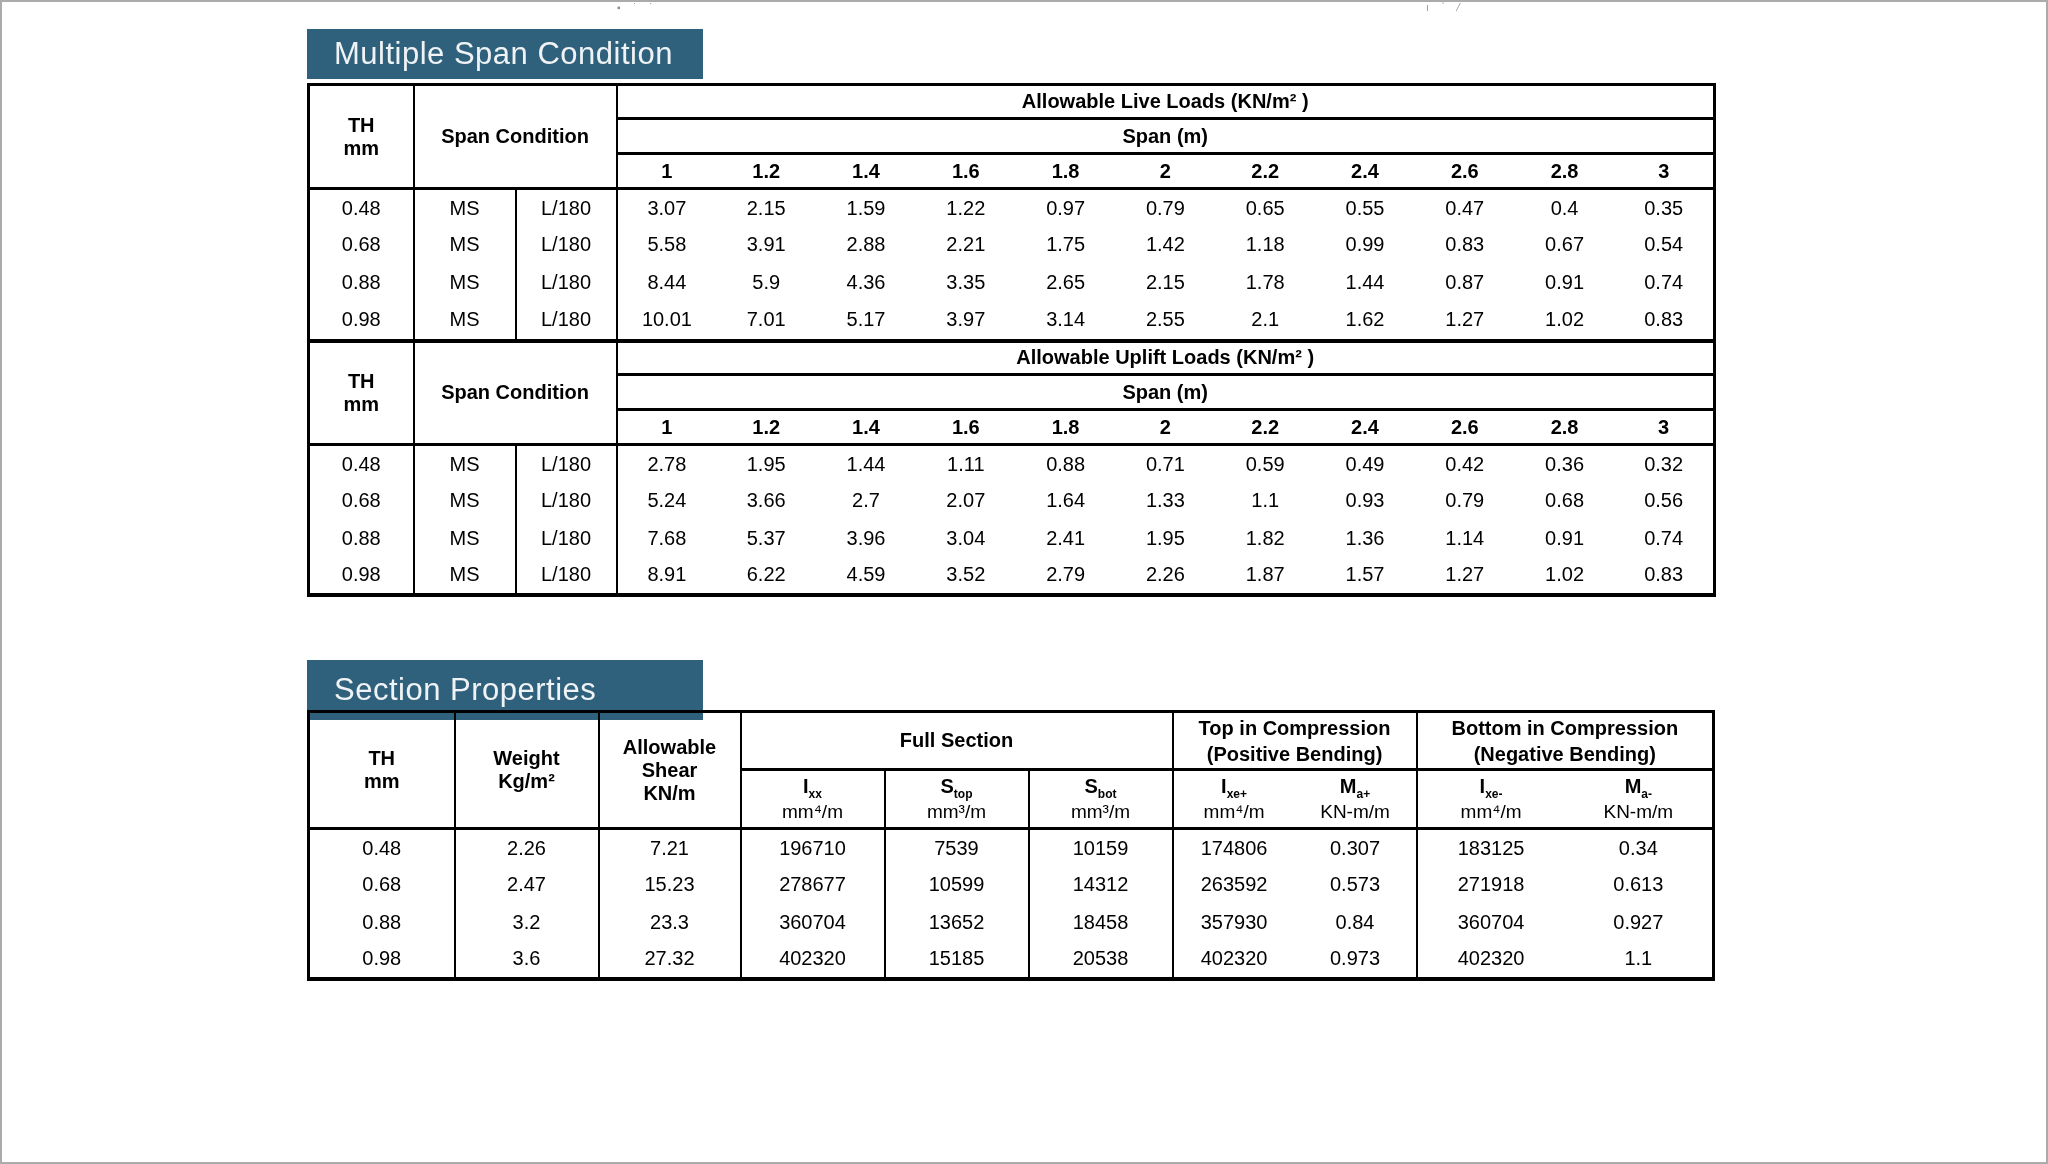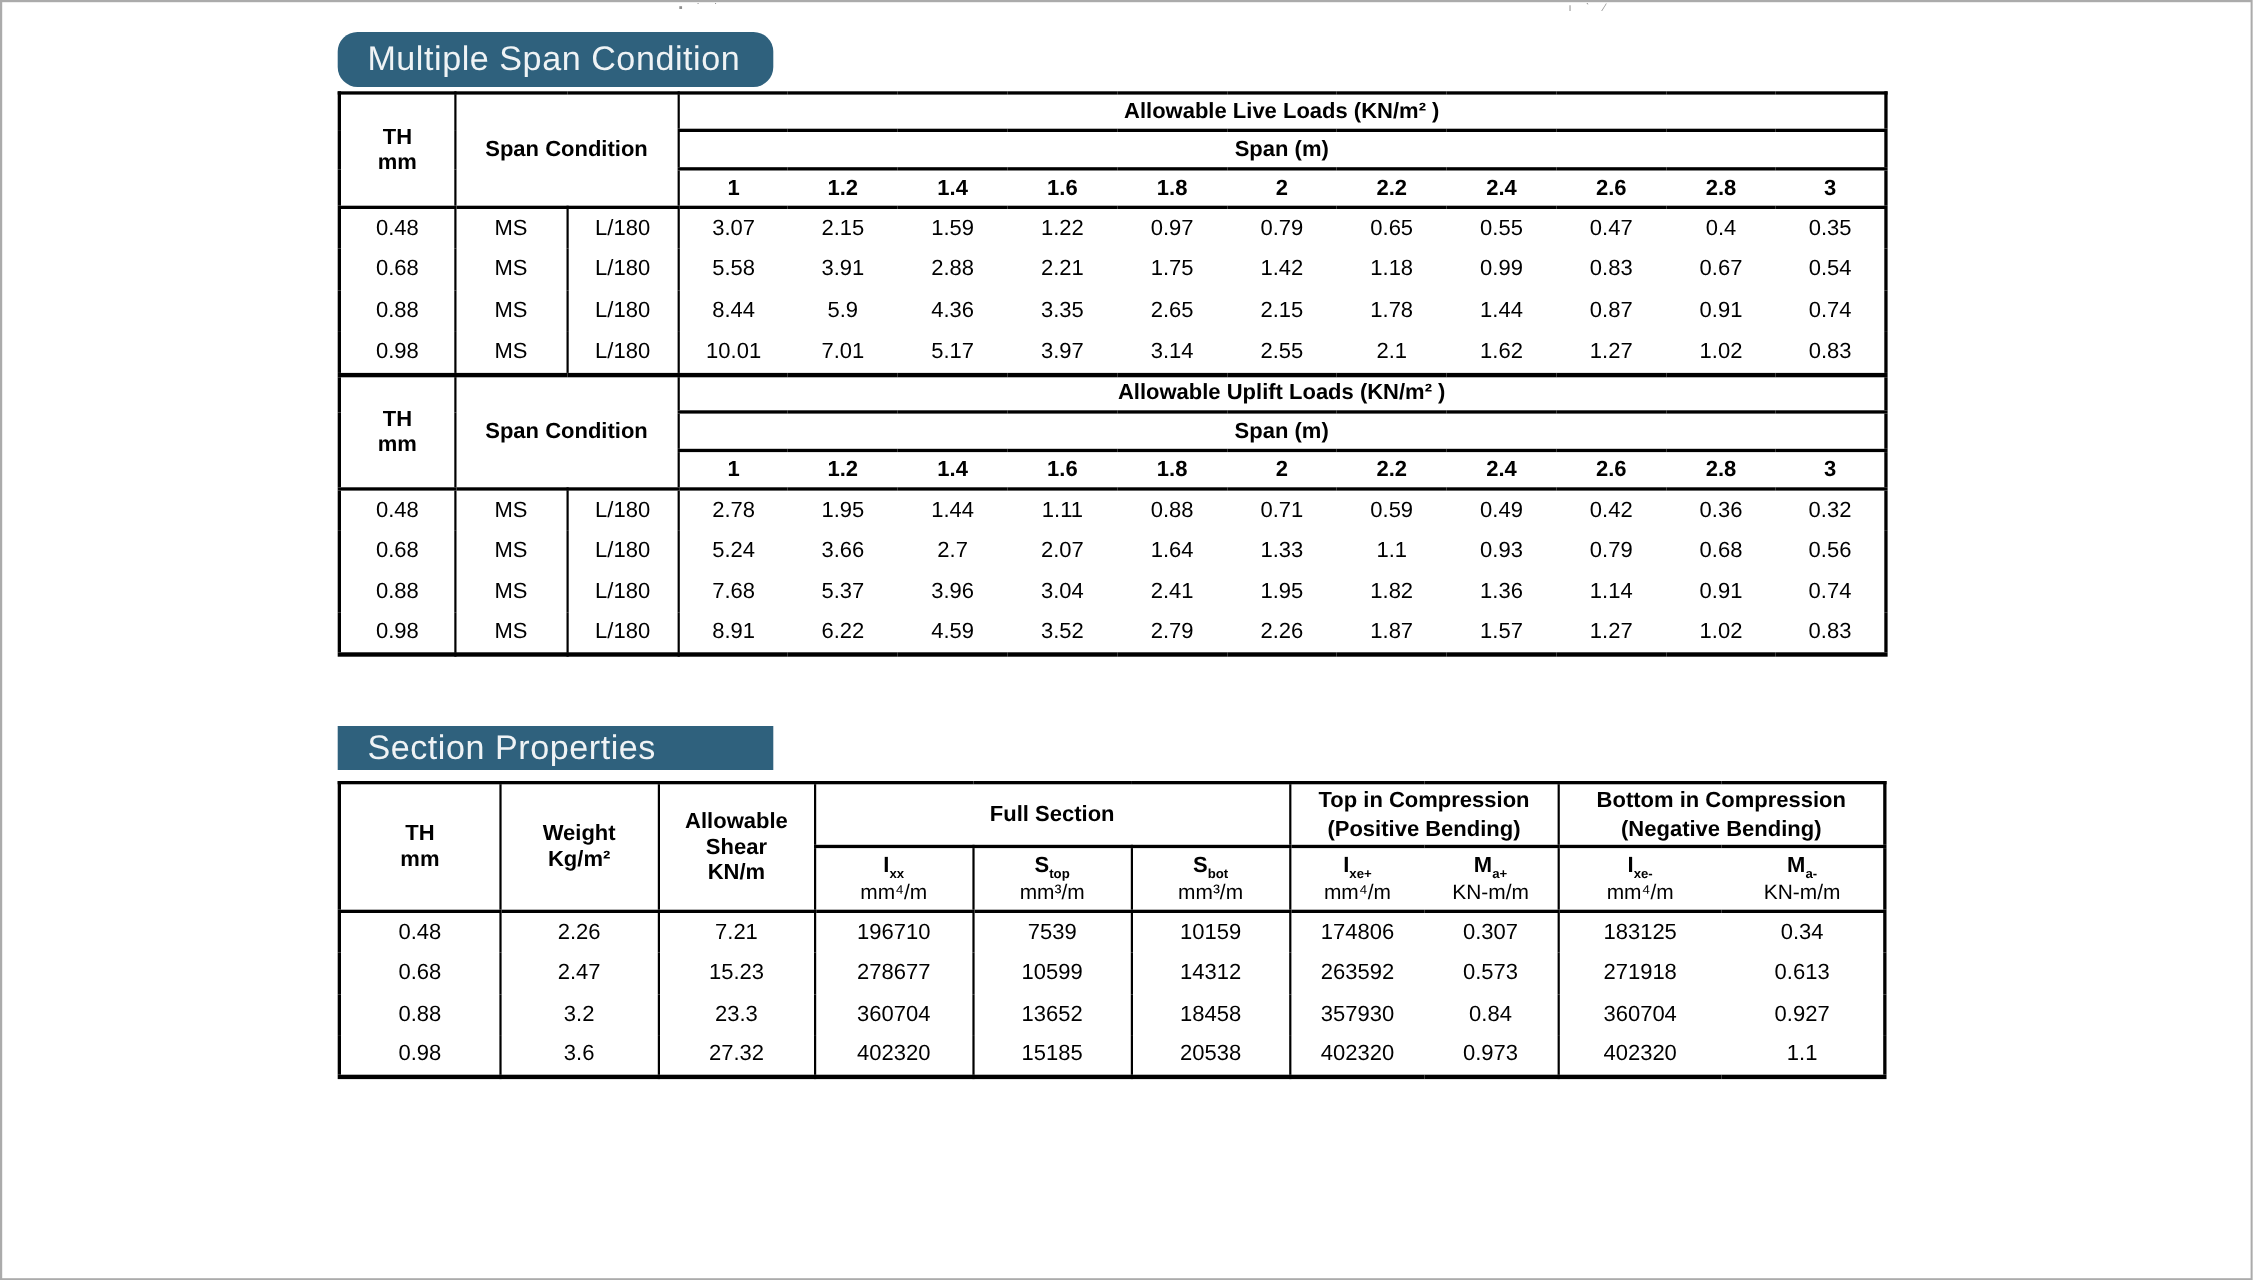--- a/index.html
+++ b/index.html
@@ -21,22 +21,22 @@
   .artifact.left{left:615px;}
   .artifact.right{left:1424px;}
   .titlebar{
     position:absolute;left:305px;width:396px;height:50px;
     background:#2F617D;
     color:#EFF3F5;
     display:flex;align-items:center;
     padding-left:27px;box-sizing:border-box;
     font-size:31px;font-weight:400;letter-spacing:0.5px;
   }
-  .titlebar.t-ms{top:27px;border-radius:18px;}
-  .titlebar.t-sp{top:658px;height:40px;}
+  .titlebar.t-ms{top:27px;}
+  .titlebar.t-sp{top:658px;height:60px;}
   .tblwrap{position:absolute;left:305px;top:81px;width:1406px;}
   table{
     border-collapse:collapse;table-layout:fixed;
     width:1406px;
   }
   table.t1{border:3px solid #000;border-bottom:none;}
   table.t2{border:3px solid #000;border-top:4px solid #000;border-bottom:4px solid #000;}
   table.t3{position:absolute;left:305px;top:708px;width:1405px;border:3px solid #000;border-bottom:4px solid #000;}
   td{
     padding:0;text-align:center;vertical-align:middle;

